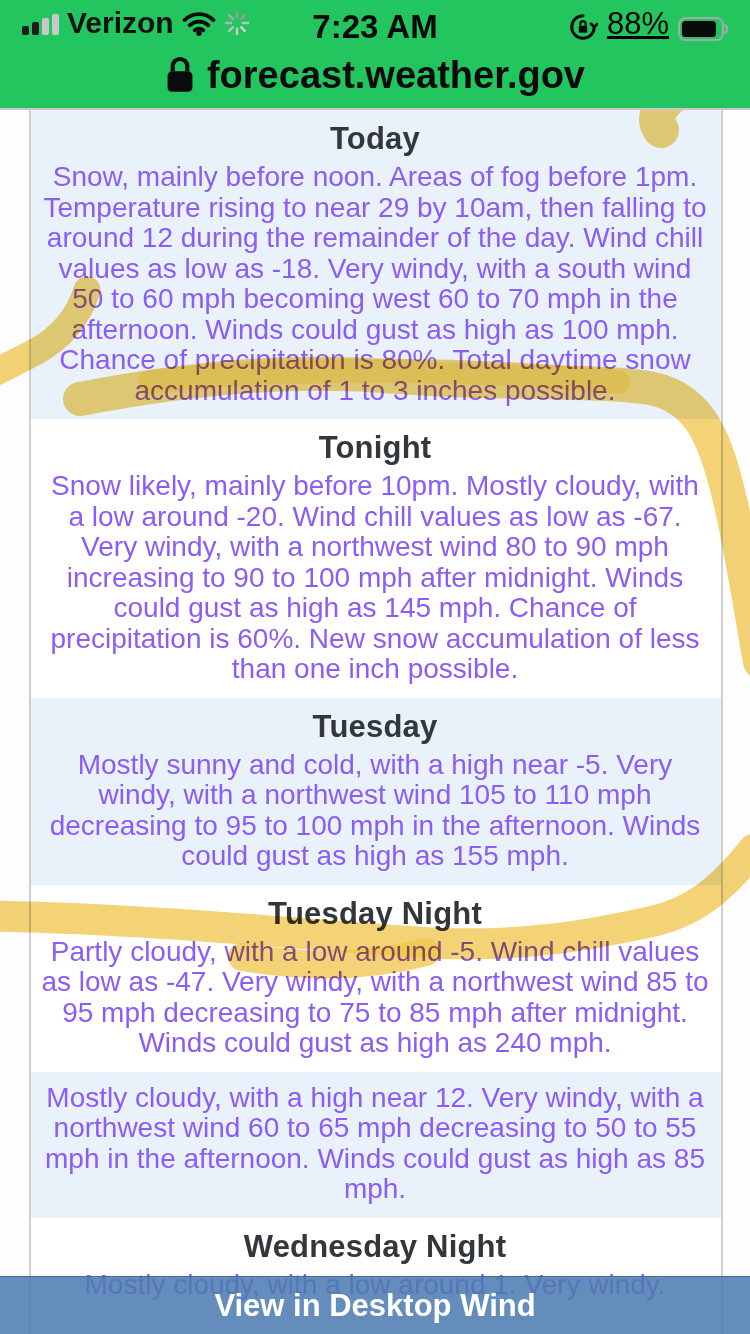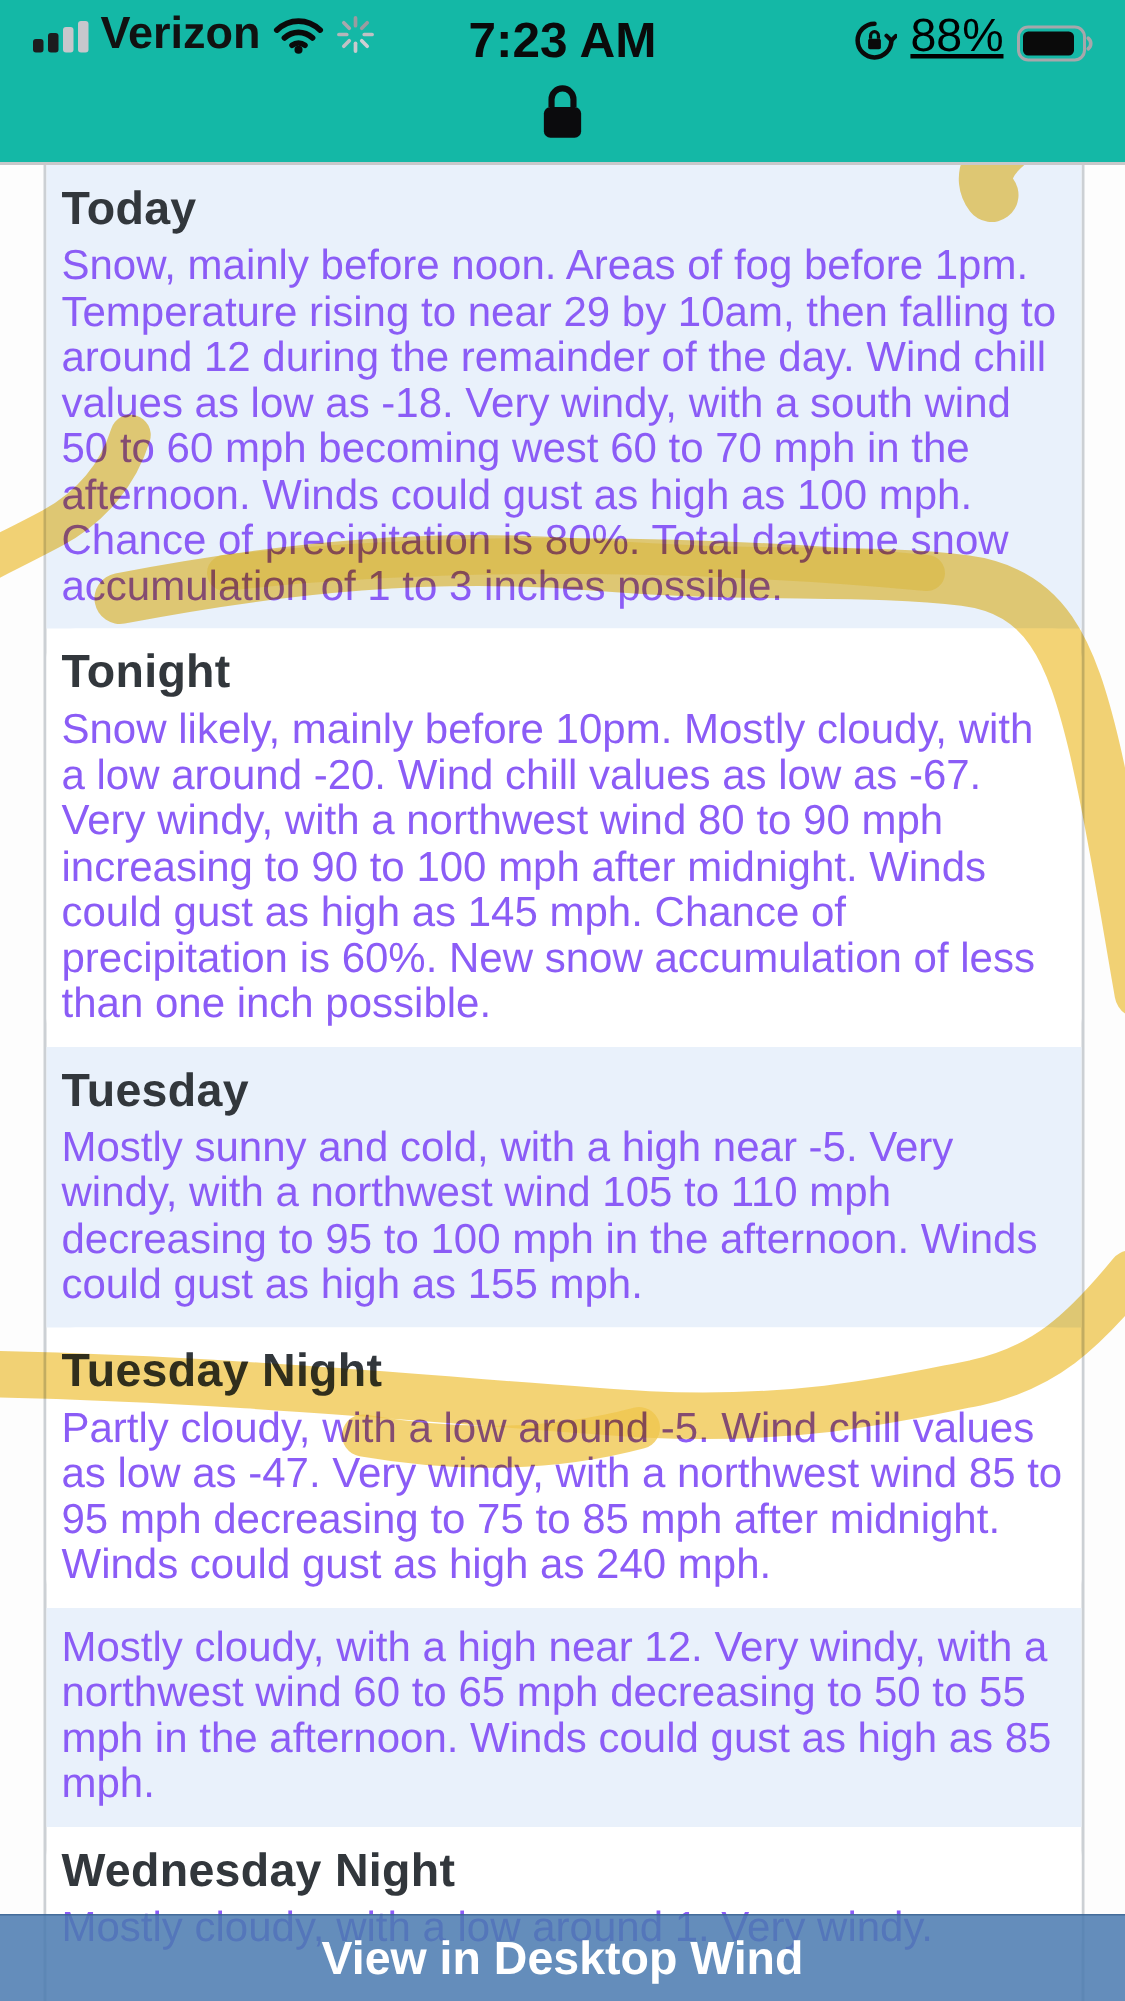--- a/index.html
+++ b/index.html
@@ -7,21 +7,21 @@
   body {
     font-family:"Liberation Sans", sans-serif;
     background:#ffffff;
     position:relative;
     width:750px; height:1334px;
     overflow:hidden;
   }
   
   .ios-header {
     position:absolute; top:0; left:0; width:750px; height:110px;
-    background:#14b8a6;
+    background:#22c55e;
     border-bottom:2px solid #c8c8ca;
     z-index:20;
   }
   .status-bar {
     position:absolute; top:0; left:0; right:0; height:44px;
     display:flex; align-items:center;
   }
   .sb-left { position:absolute; left:22px; top:6px; display:flex; align-items:center; gap:8px; }
   .sb-center { position:absolute; left:0; right:0; top:8px; text-align:center;
     font-size:33px; font-weight:700; color:#0a0a0a; }
@@ -37,21 +37,21 @@
     display:flex; align-items:center; justify-content:center; gap:12px;
   }
   .url-text { font-size:38px; font-weight:700; color:#0b0b0d; }
   
   .page { position:absolute; top:110px; left:0; width:750px; bottom:0; background:#fdfdfd; z-index:1; }
   .forecast-wrap {
     position:absolute; left:29px; top:0; width:694px; bottom:0;
     background:#fff;
     border-left:2px solid #ccd0d4; border-right:2px solid #ccd0d4;
   }
-  .sec { padding:11px 12px 13px 10px; }
+  .sec { padding:11px 12px 13px 10px;text-align:center; }
   .sec.blue { background:#e9f1fb; }
   .sec.white { background:#ffffff;border-radius:19px; }
   .sec h2 { font-size:31px; font-weight:700; color:#32373c; margin-bottom:5px; letter-spacing:0.2px; }
   .sec p { font-size:28px; line-height:30.5px; color:#8b5cf6; }
   
   .highlights {
     position:absolute; top:0; left:0; z-index:5;
     mix-blend-mode:multiply; pointer-events:none;
   }
   .hl { fill:none; stroke:#f0c64e; stroke-opacity:0.78; stroke-linecap:round; }
@@ -121,20 +121,21 @@
       </span>
     </div>
   </div>
   <div class="url-row">
     <span style="display:flex;">
       <svg width="30" height="38" viewBox="0 0 20 26">
         <rect x="1.5" y="10.5" width="17" height="14" rx="3" fill="#0b0b0d"></rect>
         <path d="M5 10.5 V7 a5 5 0 0 1 10 0 V10.5" fill="none" stroke="#0b0b0d" stroke-width="2.8"></path>
       </svg>
     </span>
+    <span class="url-text">forecast.weather.gov</span>
   </div>
 </div>
 
 <div class="page">
   <div class="forecast-wrap">
 
     <div class="sec blue">
       <h2>Today</h2>
       <p>Snow, mainly before noon. Areas of fog before 1pm. Temperature rising to near 29 by 10am, then falling to around 12 during the remainder of the day. Wind chill values as low as -18. Very windy, with a south wind 50 to 60 mph becoming west 60 to 70 mph in the afternoon. Winds could gust as high as 100 mph. Chance of precipitation is 80%. Total daytime snow accumulation of 1 to 3 inches possible.</p>
     </div>

